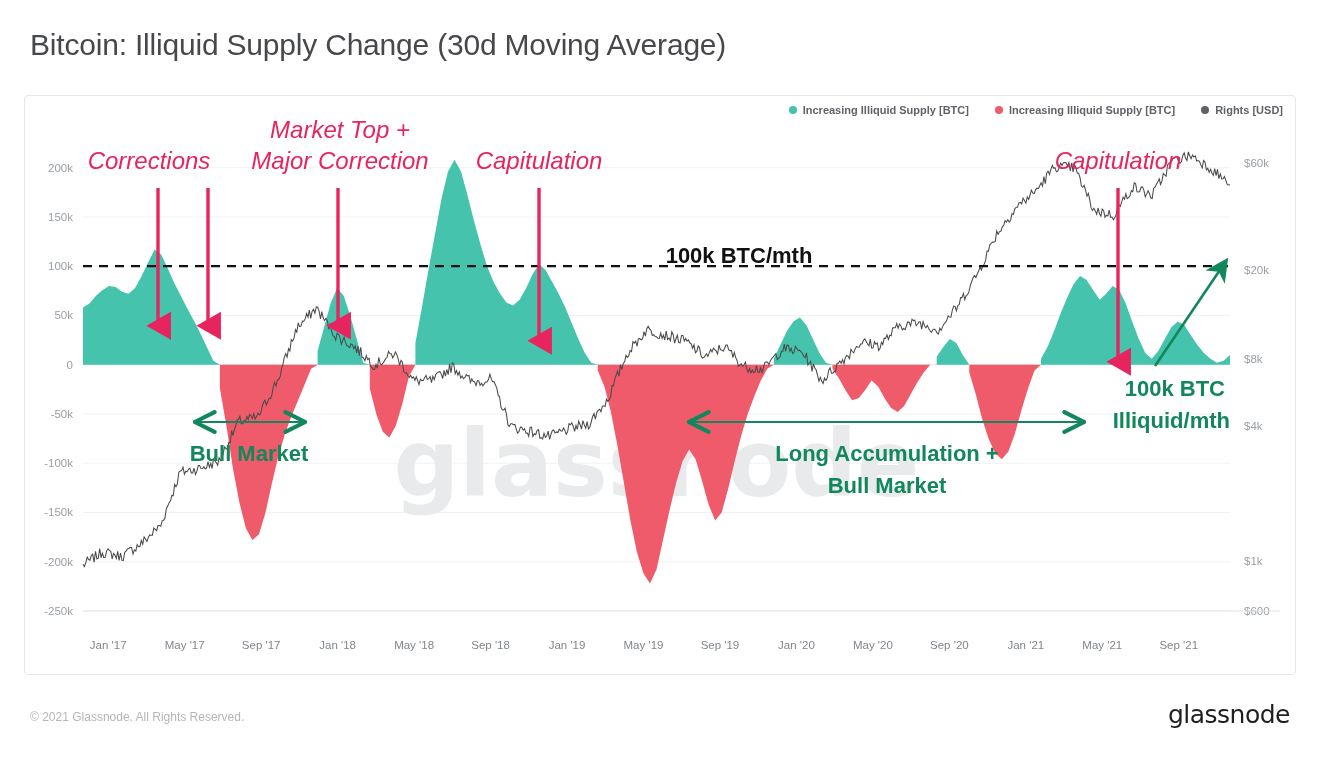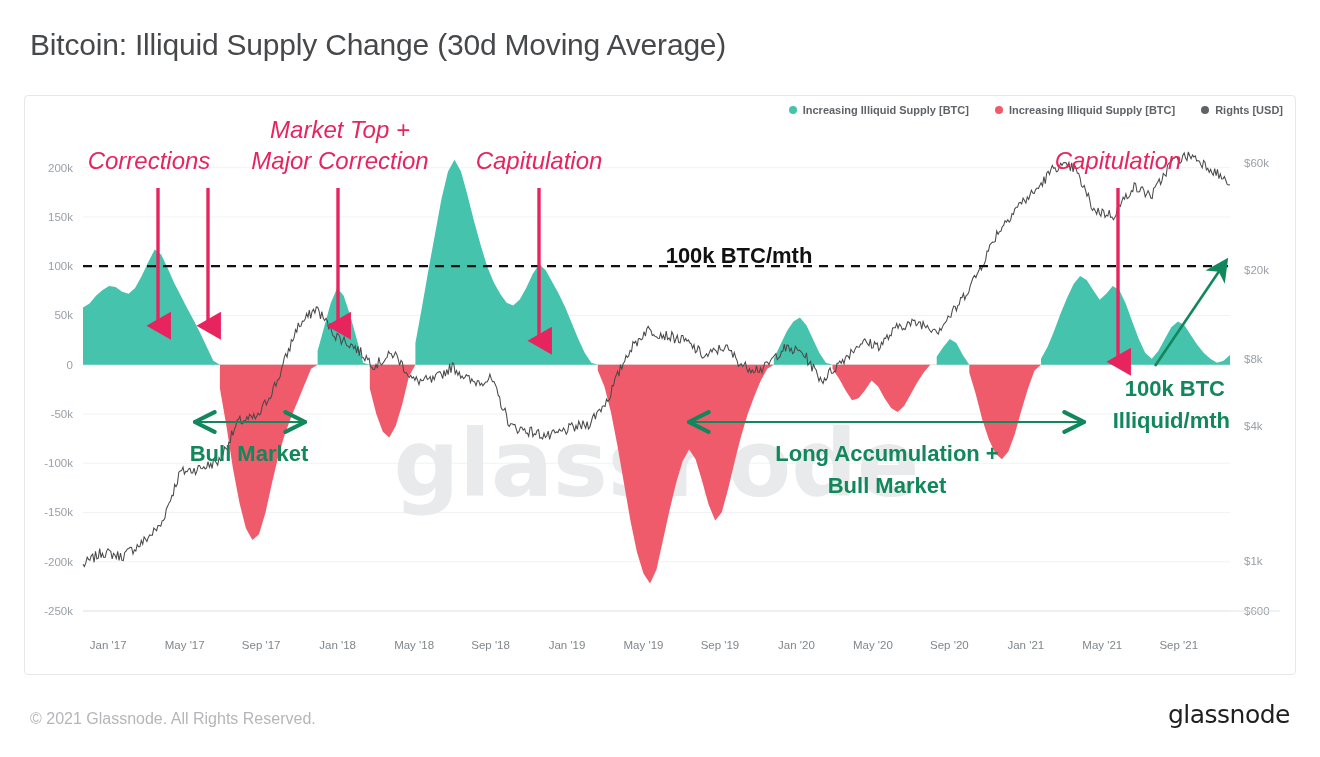--- a/index.html
+++ b/index.html
@@ -29,21 +29,21 @@
   .legend {
     position:absolute; right:12px; top:8px;
     display:flex; align-items:flex-start; gap:26px;
     font-size:11px; color:#5f6368; font-weight:600;
   }
   .legend-item { display:flex; align-items:center; gap:6px; white-space:nowrap; }
   .legend-dot { width:8px; height:8px; border-radius:50%; display:inline-block; }
 
   .footer-left {
     position:absolute; left:30px; top:710px;
-    font-size:16px; color:#b4b6b9;
+    font-size:12px; color:#b4b6b9;
   }
   .footer-logo {
     position:absolute; right:30px; top:700px;
     font-size:25px; color:#1f1f1f; letter-spacing:-0.5px;
     font-family:"DejaVu Sans", sans-serif; font-weight:400;
   }
 
   svg { display:block; }
   text { font-family:"Liberation Sans", sans-serif; }
   .tick-text { font-size:11.5px; fill:#9aa0a6; }

